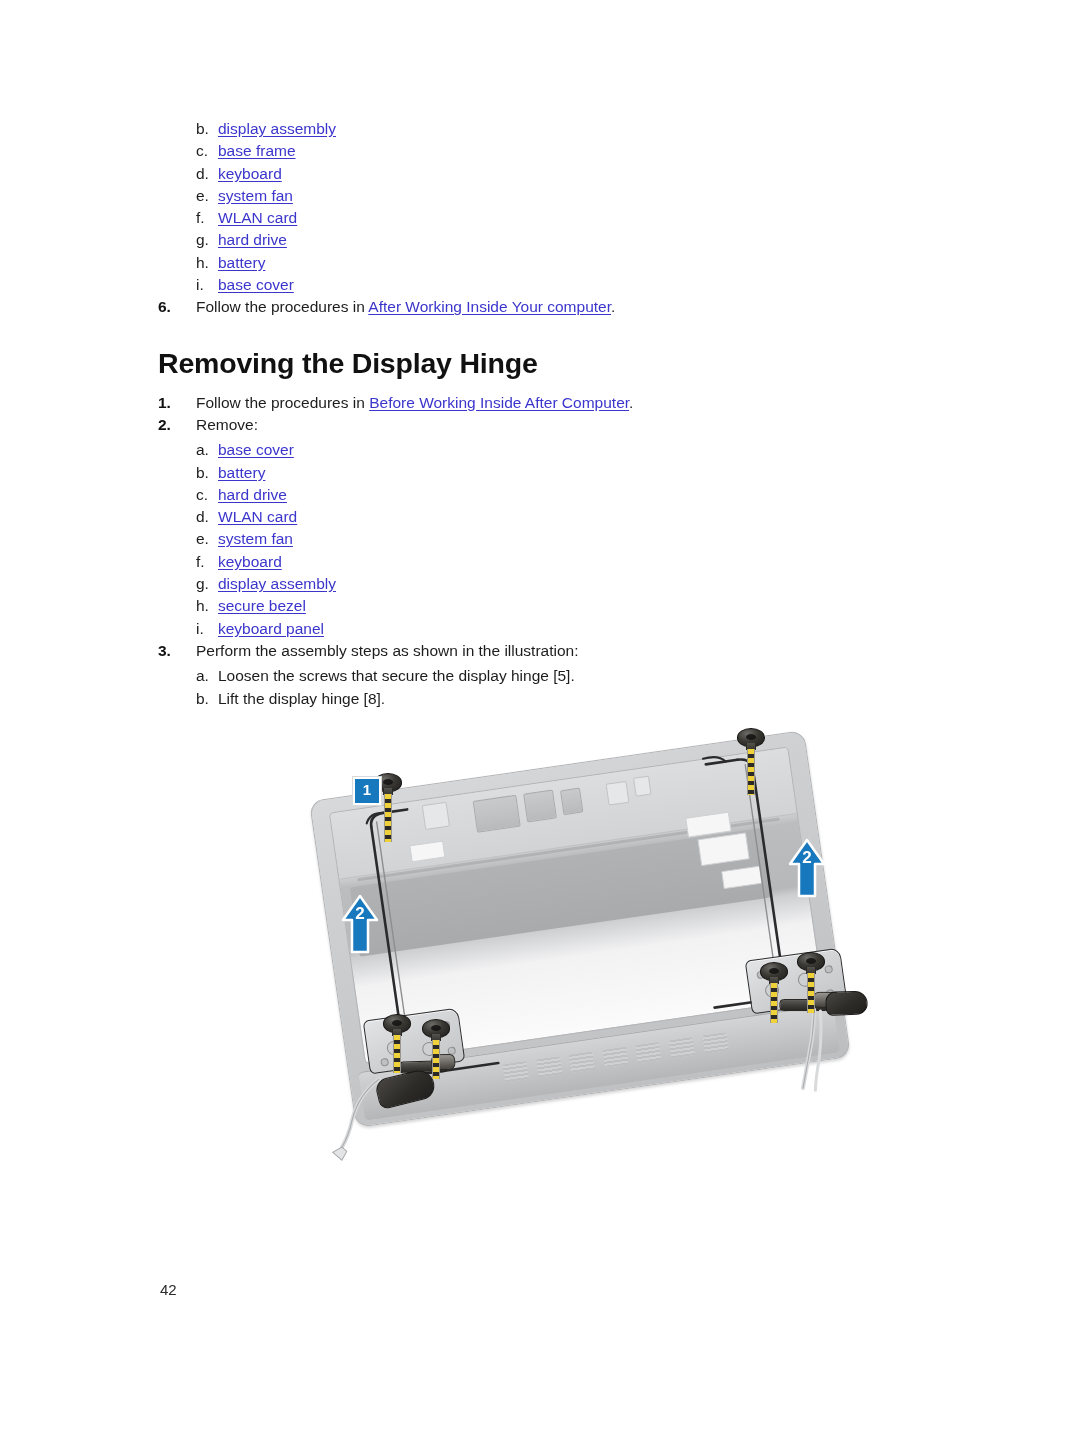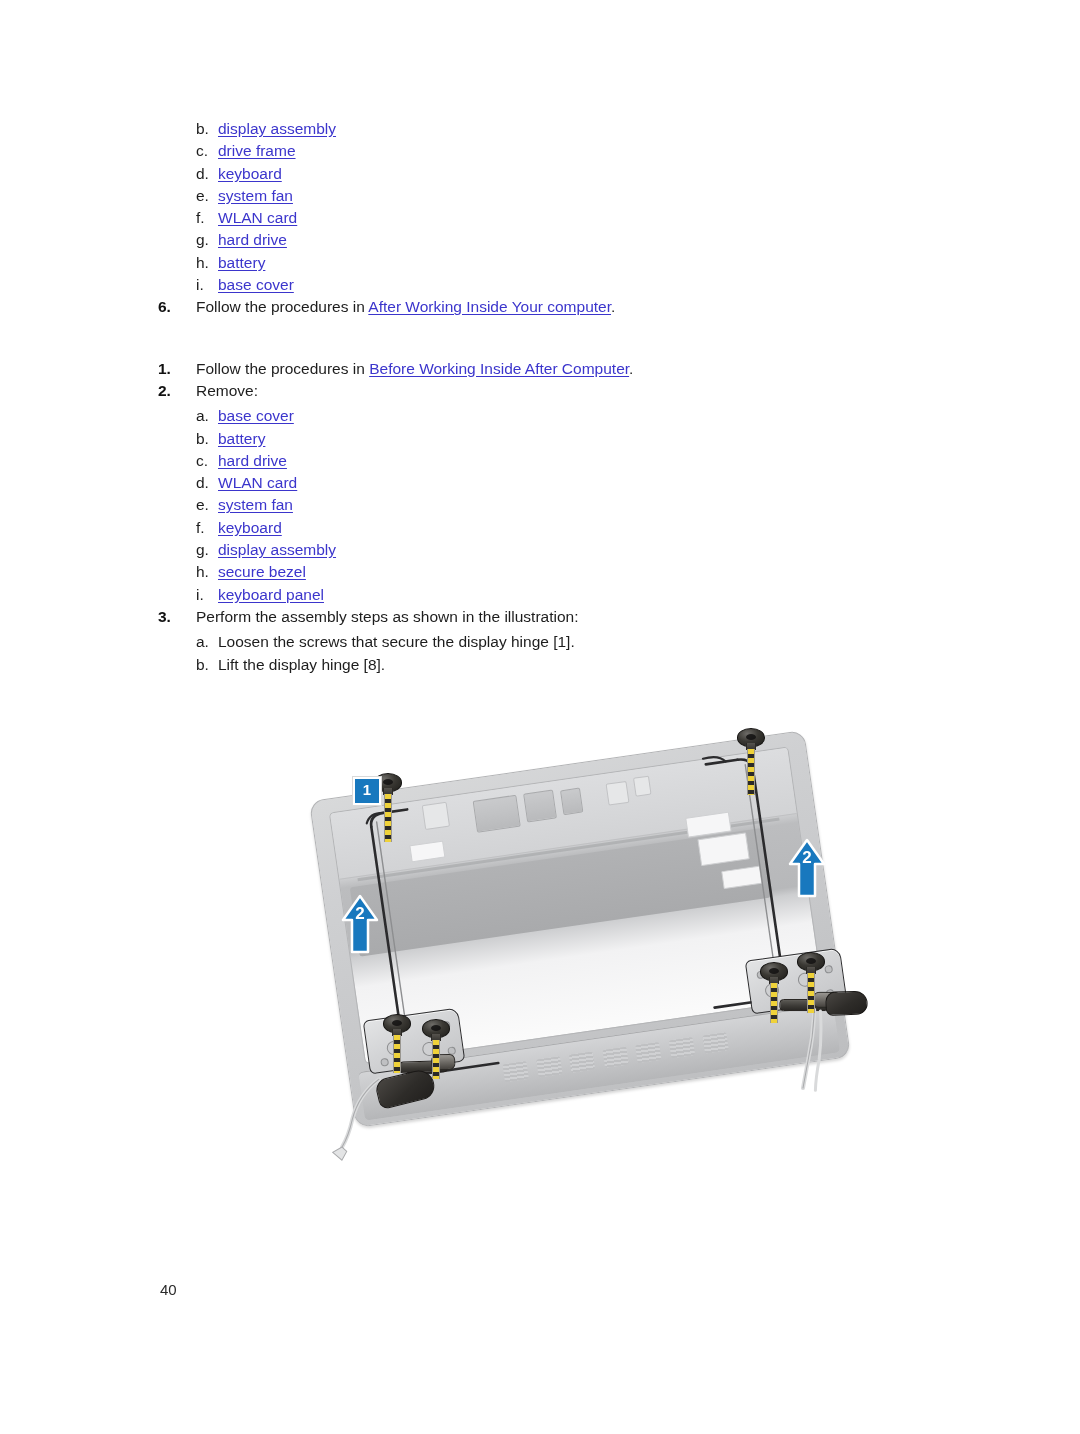--- a/index.html
+++ b/index.html
@@ -353,21 +353,21 @@
 
   <div class="content">
 
     <div>
       <div class="sub">
         <span class="marker">b.</span>
         <span class="body"><a class="lnk" href="#">display assembly</a></span>
       </div>
       <div class="sub">
         <span class="marker">c.</span>
-        <span class="body"><a class="lnk" href="#">drive frame</a></span>
+        <span class="body"><a class="lnk" href="#">base frame</a></span>
       </div>
       <div class="sub">
         <span class="marker">d.</span>
         <span class="body"><a class="lnk" href="#">keyboard</a></span>
       </div>
       <div class="sub">
         <span class="marker">e.</span>
         <span class="body"><a class="lnk" href="#">system fan</a></span>
       </div>
       <div class="sub">
@@ -387,20 +387,21 @@
         <span class="body"><a class="lnk" href="#">base cover</a></span>
       </div>
     </div>
 
     <div class="step">
       <span class="marker">6.</span>
       <span class="body"><span>Follow the procedures in </span><a class="lnk" href="#">After Working Inside Your computer</a><span>.</span></span>
     </div>
 
     <div class="gap-before-title"></div>
+    <h1 class="title">Removing the Display Hinge</h1>
     <div class="gap-after-title"></div>
 
     <div class="step">
       <span class="marker">1.</span>
       <span class="body"><span>Follow the procedures in </span><a class="lnk" href="#">Before Working Inside After Computer</a><span>.</span></span>
     </div>
 
     <div class="step">
       <span class="marker">2.</span>
       <span class="body">Remove:</span>
@@ -450,21 +451,21 @@
     <div class="step">
       <span class="marker">3.</span>
       <span class="body">Perform the assembly steps as shown in the illustration:</span>
     </div>
 
     <div class="gap-small"></div>
 
     <div>
       <div class="sub">
         <span class="marker">a.</span>
-        <span class="body">Loosen the screws that secure the display hinge [1].</span>
+        <span class="body">Loosen the screws that secure the display hinge [5].</span>
       </div>
       <div class="sub">
         <span class="marker">b.</span>
         <span class="body">Lift the display hinge [8].</span>
       </div>
     </div>
 
   </div>
 
   <div class="figure">
@@ -608,15 +609,15 @@
       <div class="callout-arrow" style="left:487px; top:112px;">
         <svg viewBox="0 0 40 62" width="40" height="62">
           <path d="M20,2 L37,26 L28,26 L28,58 L12,58 L12,26 L3,26 Z" fill="#1878be" stroke="#ffffff" stroke-width="2.5" stroke-linejoin="round"></path>
         </svg>
         <span class="num">2</span>
       </div>
 
     </div>
   </div>
 
-  <div class="page-number">40</div>
+  <div class="page-number">42</div>
 
 </div>
 
 </body></html>

